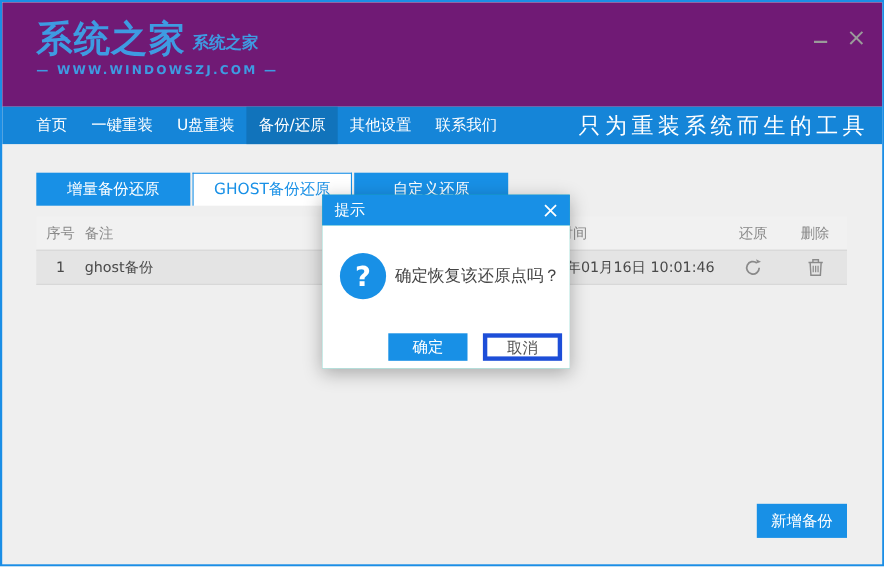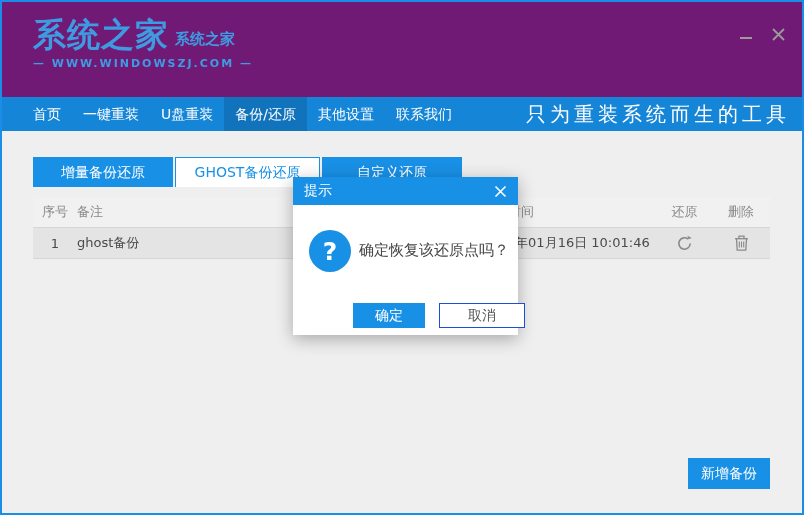--- a/index.html
+++ b/index.html
@@ -51,22 +51,22 @@
   .dialog-titlebar { height:28px; background:#1890e6; display:flex; align-items:center; padding:0 11px; }
   .dialog-title { color:#fff; font-size:14px; }
   .dialog-close { margin-left:auto; cursor:pointer; display:flex; align-items:center; }
   .dialog-body { position:relative; height:130px; background:#fff; }
   .q-icon { position:absolute; left:16px; top:25px; width:42px; height:42px; border-radius:50%;
     background:#1890e6; color:#fff; font-size:25px; font-weight:bold;
     display:flex; align-items:center; justify-content:center; }
   .dialog-msg { position:absolute; left:66px; top:36px; font-size:15px; color:#444; white-space:nowrap; }
   .btn-ok { position:absolute; left:60px; top:98px; width:72px; height:25px; background:#1890e6; color:#fff;
     border:none; font-size:14px; cursor:pointer; font-family:"DejaVu Sans","Liberation Sans",sans-serif; }
-  .btn-cancel { position:absolute; left:146px; top:98px; width:86px; height:25px; background:#fff; color:#555;
-    border:1px solid #1d4ed8; font-size:14px; cursor:pointer; font-family:"DejaVu Sans","Liberation Sans",sans-serif; }
+  .btn-cancel { position:absolute; left:146px; top:98px; width:72px; height:25px; background:#fff; color:#555;
+    border:4px solid #1d4ed8; font-size:14px; cursor:pointer; font-family:"DejaVu Sans","Liberation Sans",sans-serif; }
 </style>
 </head>
 <body>
 
 <div class="window">
 
   <div class="titlebar">
     <div class="logo">
       <div class="logo-line">
         <span class="logo-main">系统之家</span>

